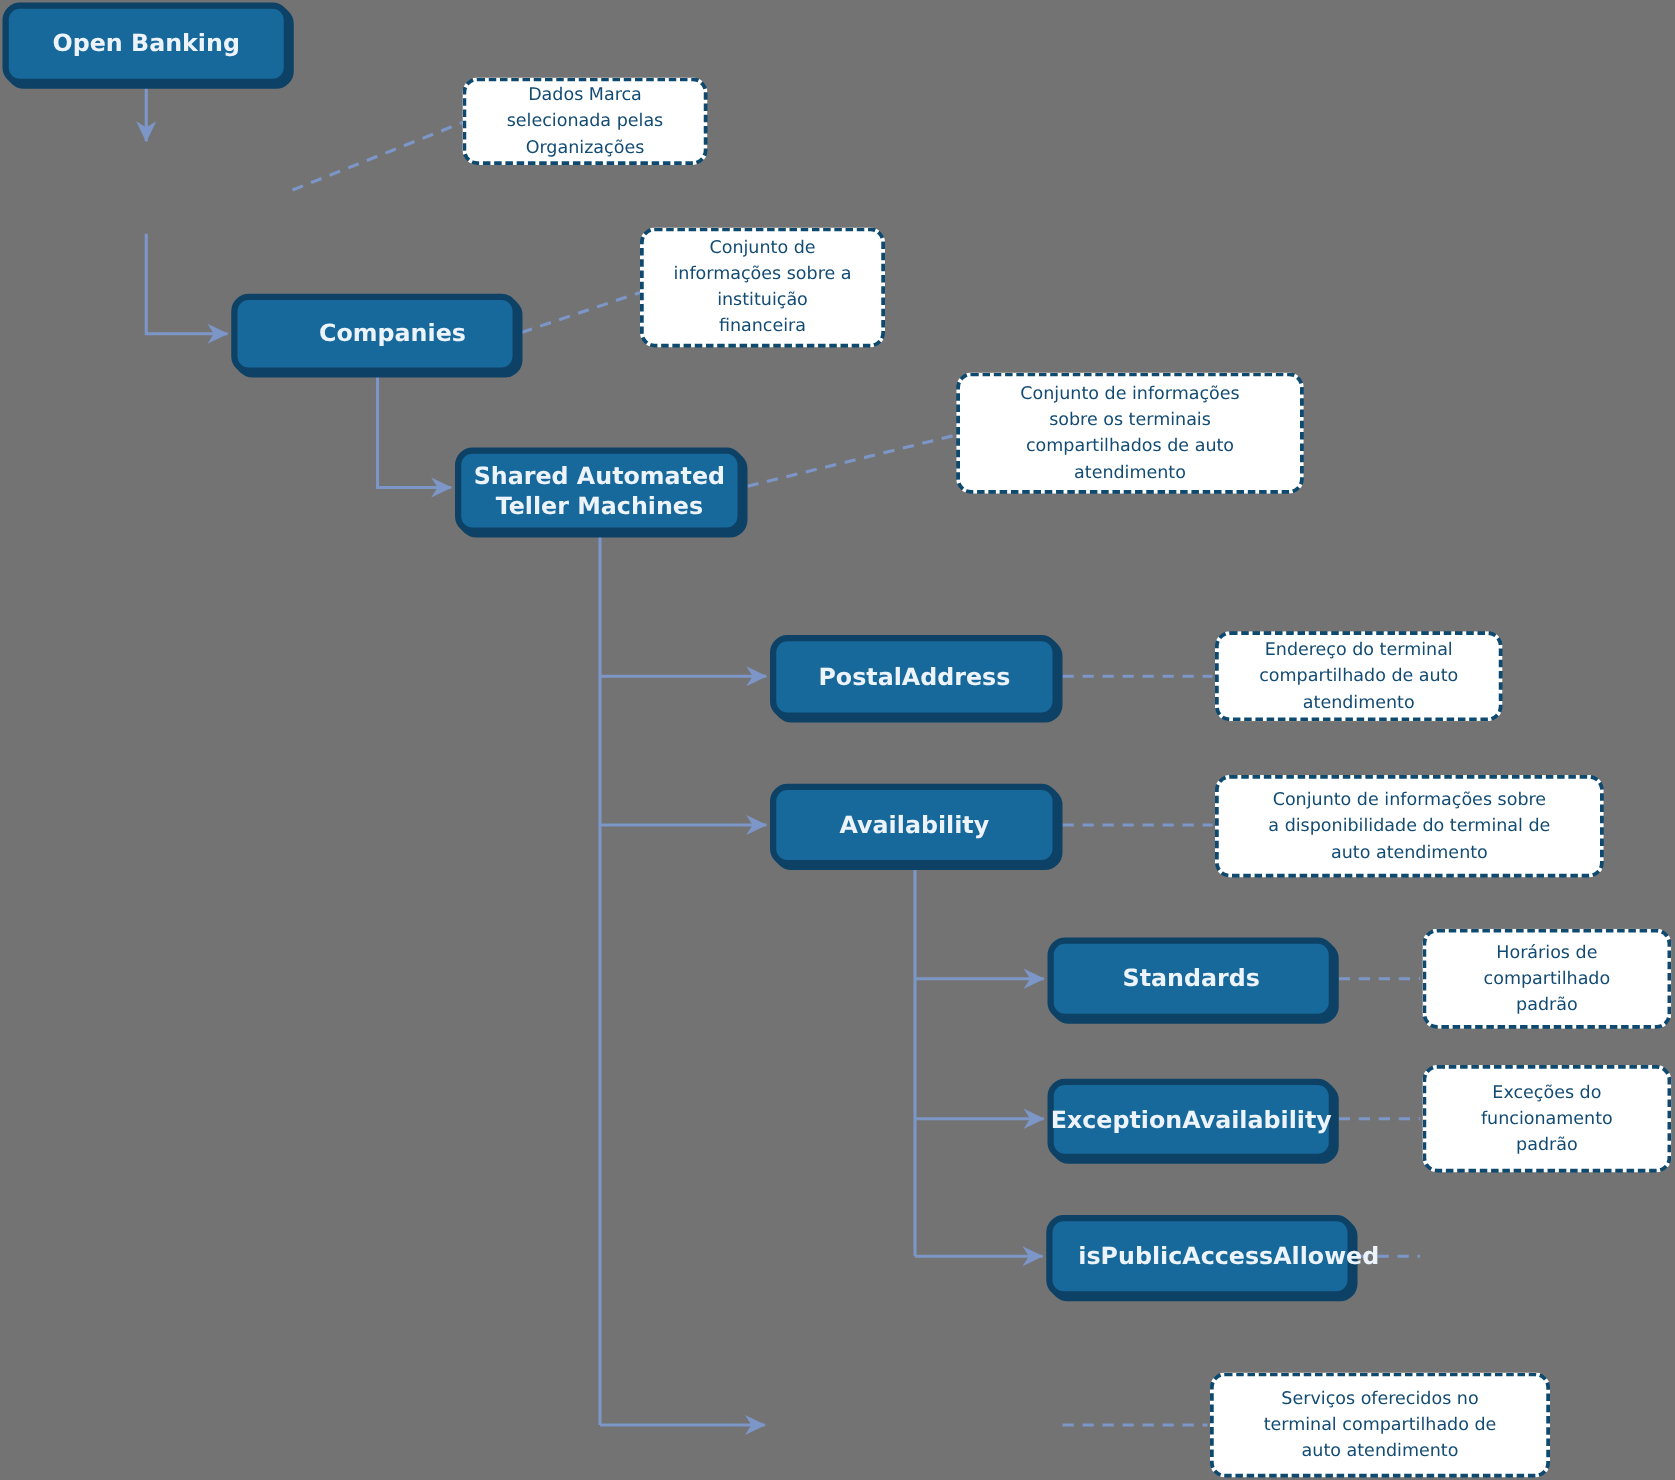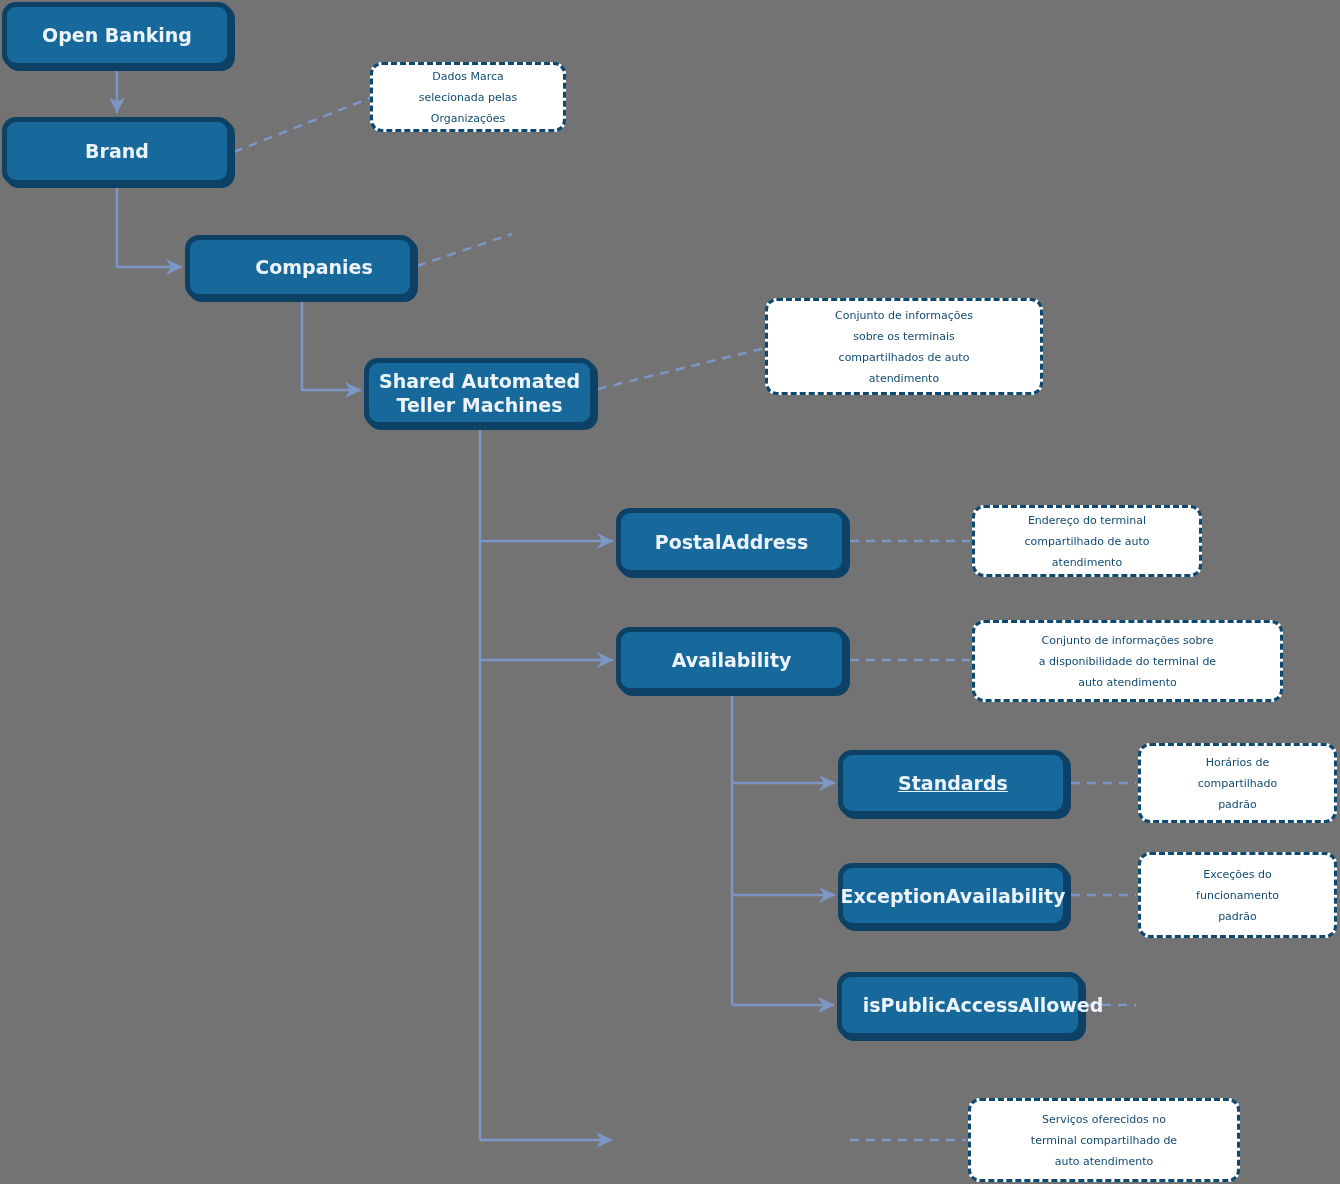--- a/index.html
+++ b/index.html
@@ -36,21 +36,21 @@
     white-space: pre-line;
   }
   .annotation {
     position: absolute;
     z-index: 2;
     box-sizing: border-box;
     background: #ffffff;
     border: 3px dashed #0E4A6F;
     border-radius: 12px;
     color: #124B73;
-    font-size: 11px;
+    font-size: 14px;
     line-height: 21px;
     display: flex;
     align-items: center;
     justify-content: center;
     text-align: center;
     white-space: pre-line;
     padding: 2px 4px;
   }
 </style>
 </head>
@@ -87,42 +87,45 @@
       <path d="M850,660 H970"></path>
       <path d="M1071,783 H1136"></path>
       <path d="M1071,895 H1136"></path>
       <path d="M1086,1005 H1136"></path>
       <path d="M850,1140 H966"></path>
     </g>
   </svg>
 
   <div class="node" style="left:2px; top:2px; width:230px; height:66px;">Open Banking</div>
 
-  <div class="node" style="left:2px; top:117px; width:230px; height:68px;">Brand</div>
 
   <div class="node" style="left:185px; top:235px; width:230px; height:64px;padding-left:28px;">Companies</div>
 
   <div class="node" style="left:364px; top:358px; width:231px; height:69px;">Shared Automated
 Teller Machines</div>
 
   <div class="node" style="left:616px; top:508px; width:231px; height:67px;">PostalAddress</div>
 
   <div class="node" style="left:616px; top:627px; width:231px; height:66px;">Availability</div>
 
-  <div class="node" style="left:838px; top:750px; width:230px; height:66px;text-decoration:underline;">Standards</div>
+  <div class="node" style="left:838px; top:750px; width:230px; height:66px;">Standards</div>
 
   <div class="node" style="left:838px; top:863px; width:230px; height:65px;">ExceptionAvailability</div>
 
   <div class="node" style="left:837px; top:972px; width:246px; height:66px;padding-left:46px;">isPublicAccessAllowed</div>
 
 
   <div class="annotation" style="left:370px; top:62px; width:196px; height:70px;">Dados Marca
 selecionada pelas
 Organizações</div>
 
+  <div class="annotation" style="left:512px; top:182px; width:196px; height:96px;">Conjunto de
+informações sobre a
+instituição
+financeira</div>
 
   <div class="annotation" style="left:765px; top:298px; width:278px; height:97px;">Conjunto de informações
 sobre os terminais
 compartilhados de auto
 atendimento</div>
 
   <div class="annotation" style="left:972px; top:505px; width:230px; height:72px;">Endereço do terminal
 compartilhado de auto
 atendimento</div>
 

